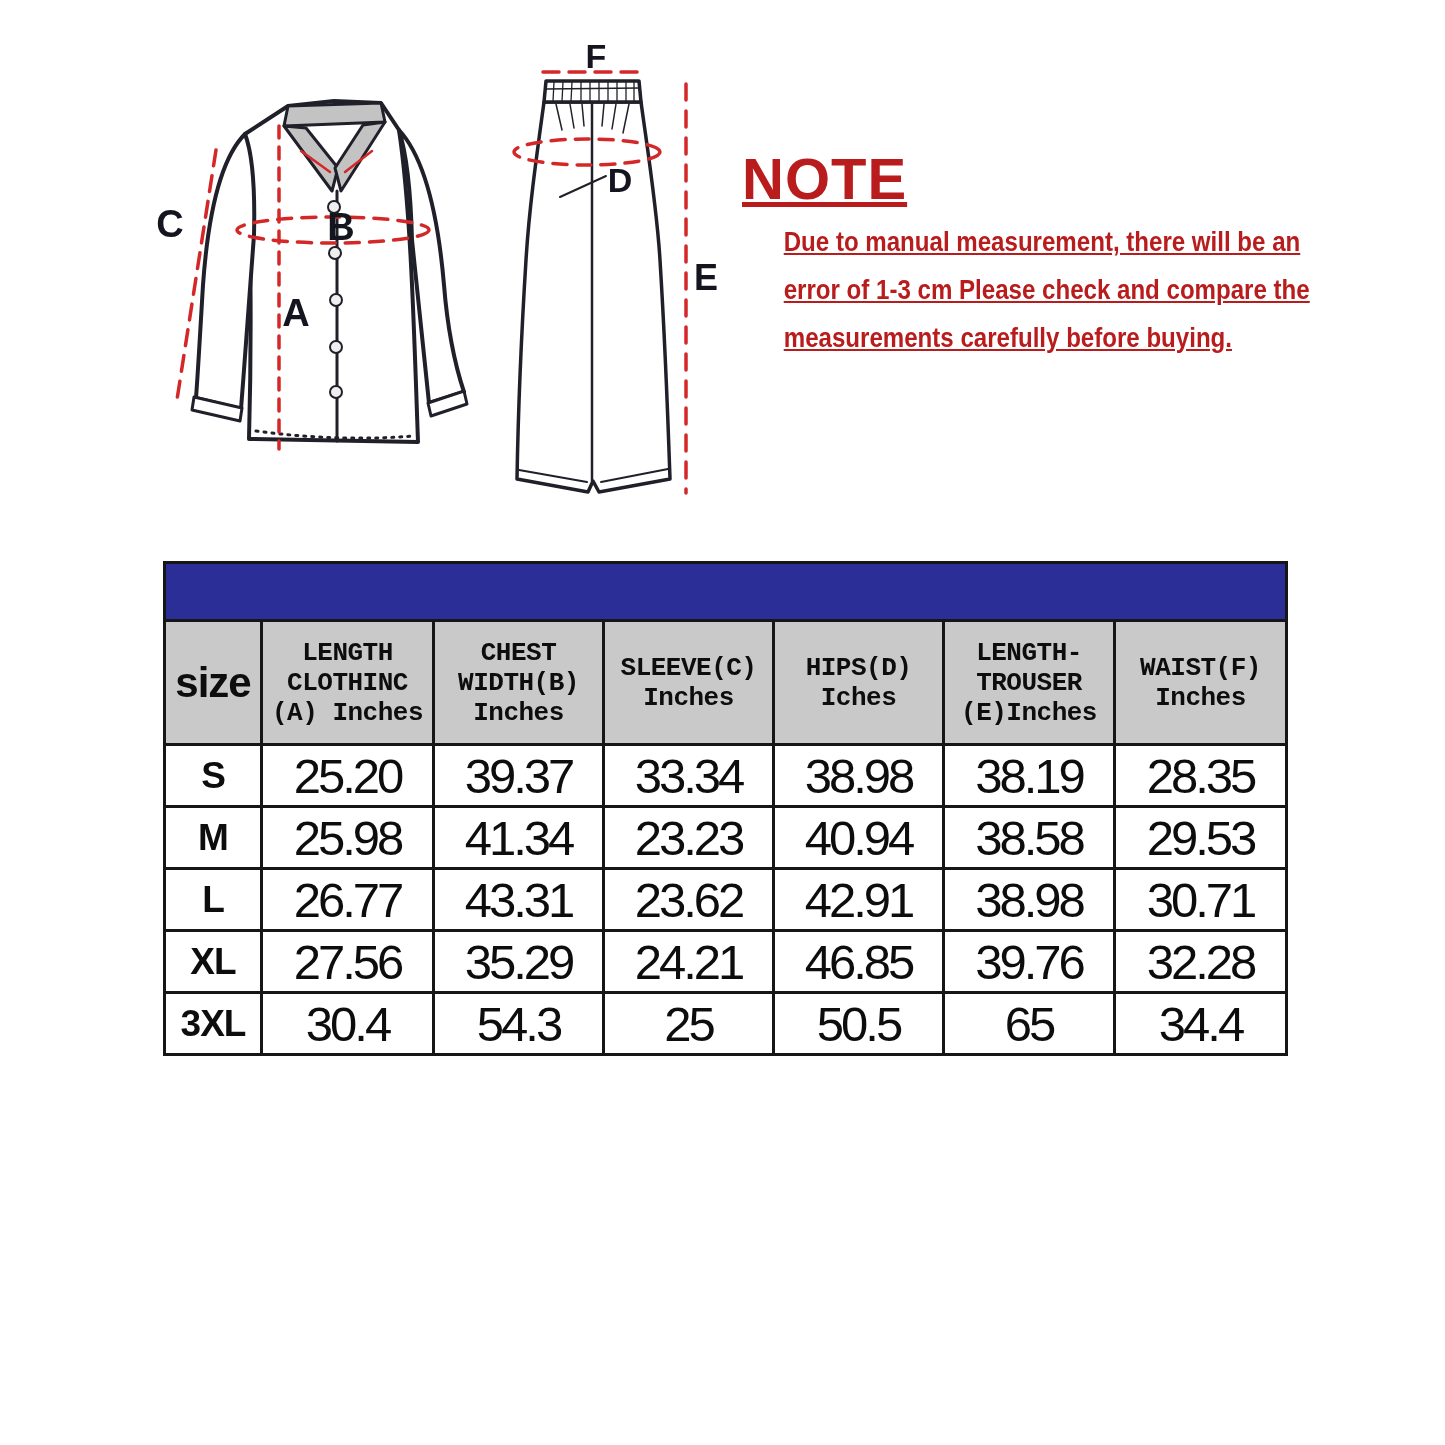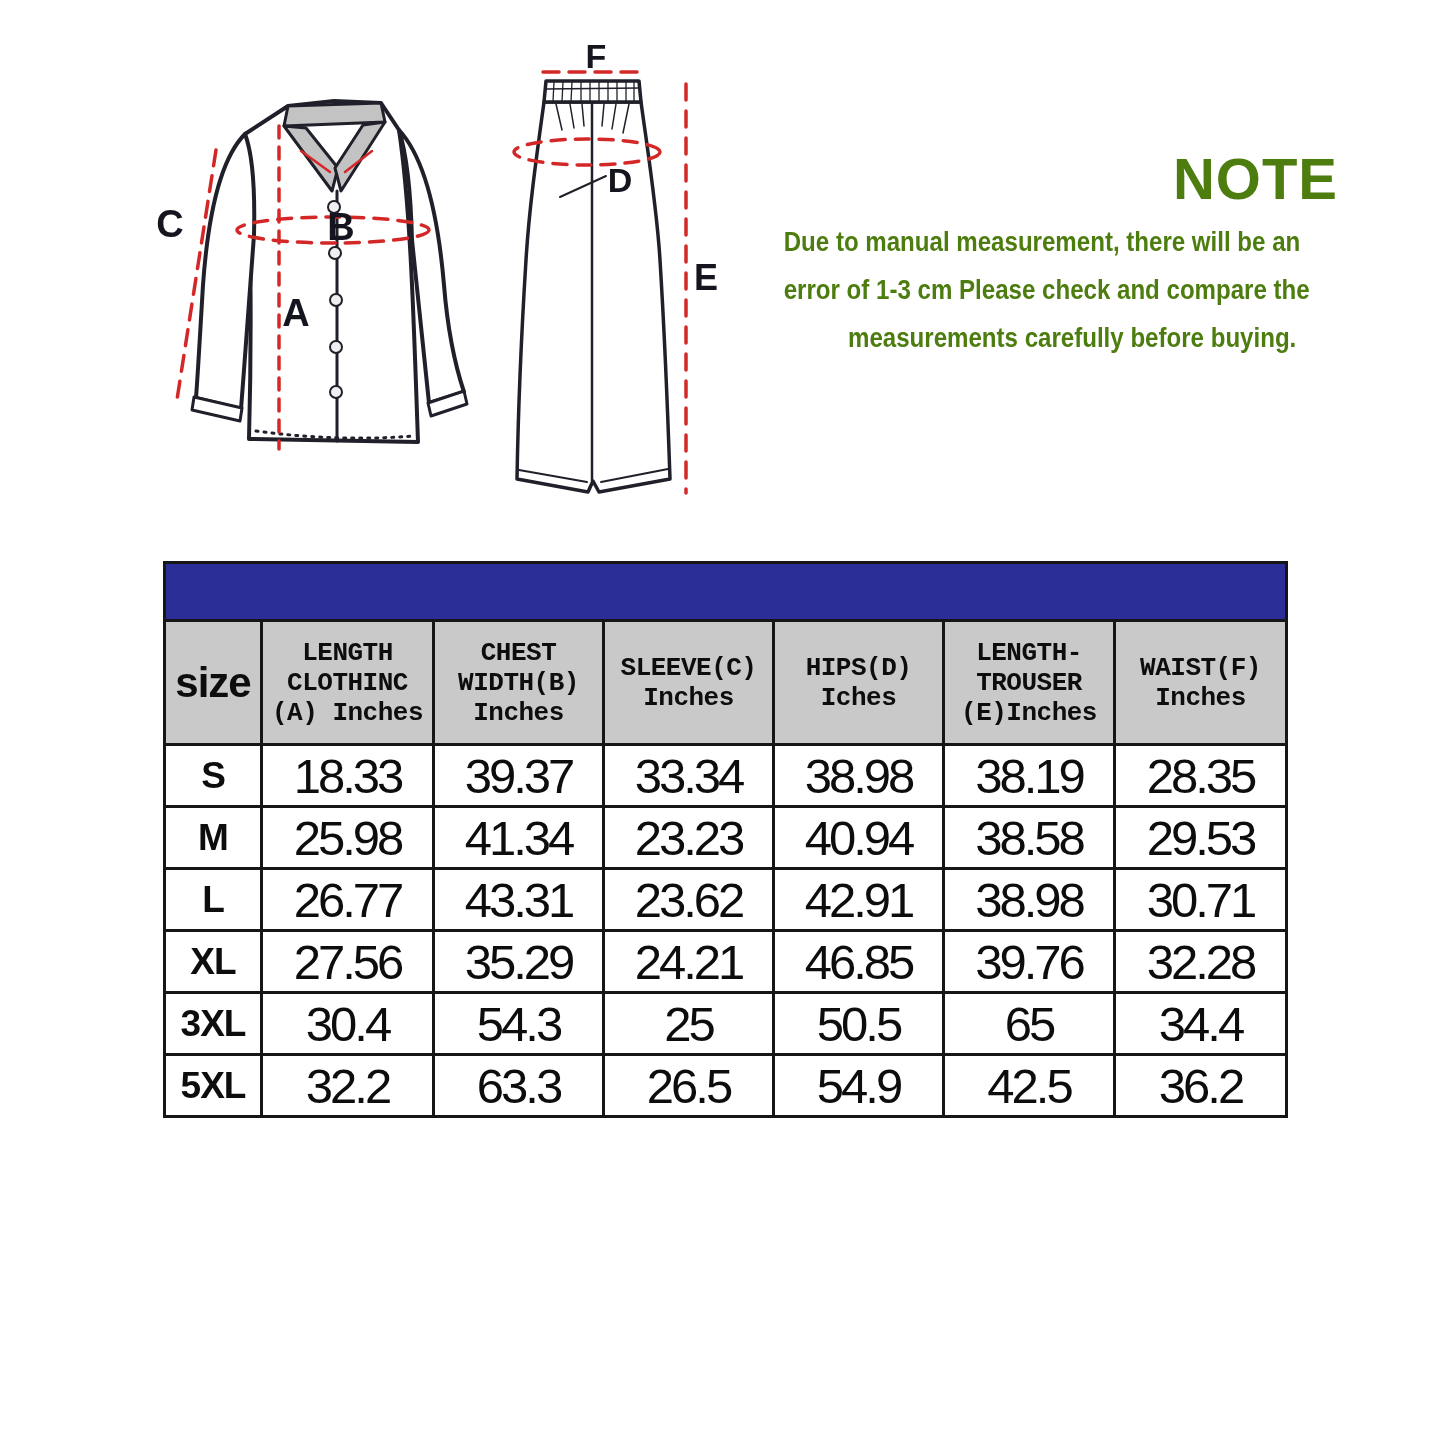--- a/index.html
+++ b/index.html
@@ -9,21 +9,21 @@
     background:#ffffff;
     overflow:hidden;
     font-family:"Liberation Sans",sans-serif;
   }
   
   .diagrams{position:absolute;left:0;top:0;}
   .dlabel{font-family:"Liberation Sans",sans-serif;font-weight:bold;fill:#15151f;}
   
   .note{
     position:absolute;left:742px;top:150px;width:596px;
-    text-align:right;color:#4d7c0f;
+    text-align:left;color:#b91c1c;text-decoration:underline;
   }
   .note-title{
     font-size:58px;font-weight:bold;line-height:1.0;letter-spacing:1px;
   }
   .note-line{
     font-size:28px;font-weight:bold;line-height:29px;
     margin-top:19px;white-space:nowrap;
     transform:scaleX(.86);transform-origin:50% 50%;
   }
   .note-line:first-of-type{margin-top:28px;}
@@ -155,21 +155,21 @@
         <td class="hdr">HIPS(D)
 Iches</td>
         <td class="hdr">LENGTH-
 TROUSER
 (E)Inches</td>
         <td class="hdr">WAIST(F)
 Inches</td>
       </tr>
       <tr>
         <td class="szl">S</td>
-        <td class="val">18.33</td>
+        <td class="val">25.20</td>
         <td class="val">39.37</td>
         <td class="val">33.34</td>
         <td class="val">38.98</td>
         <td class="val">38.19</td>
         <td class="val">28.35</td>
       </tr>
       <tr>
         <td class="szl">M</td>
         <td class="val">25.98</td>
         <td class="val">41.34</td>
@@ -198,25 +198,16 @@
       </tr>
       <tr>
         <td class="szl">3XL</td>
         <td class="val">30.4</td>
         <td class="val">54.3</td>
         <td class="val">25</td>
         <td class="val">50.5</td>
         <td class="val">65</td>
         <td class="val">34.4</td>
       </tr>
-      <tr>
-        <td class="szl">5XL</td>
-        <td class="val">32.2</td>
-        <td class="val">63.3</td>
-        <td class="val">26.5</td>
-        <td class="val">54.9</td>
-        <td class="val">42.5</td>
-        <td class="val">36.2</td>
-      </tr>
     </tbody>
   </table>
 
 </div>
 
 </body></html>

